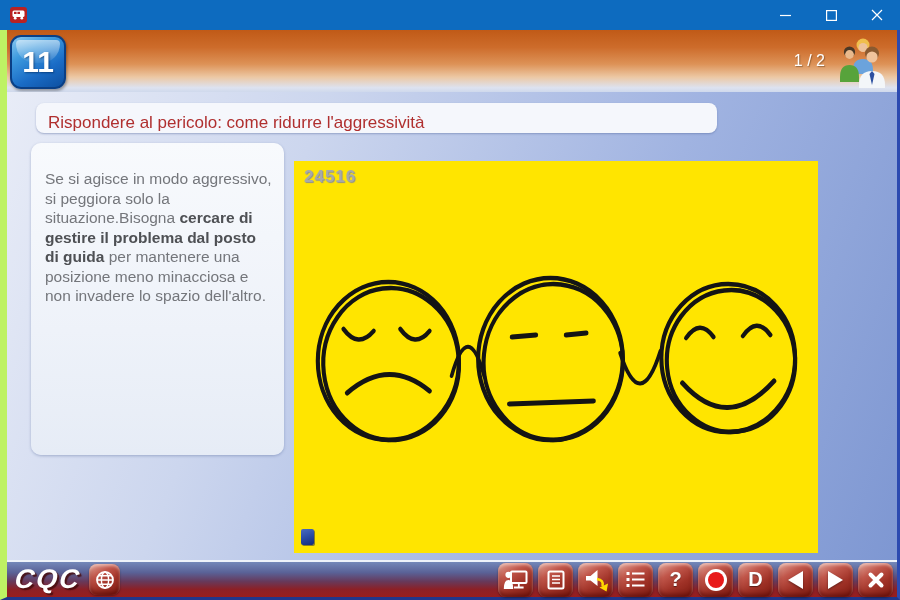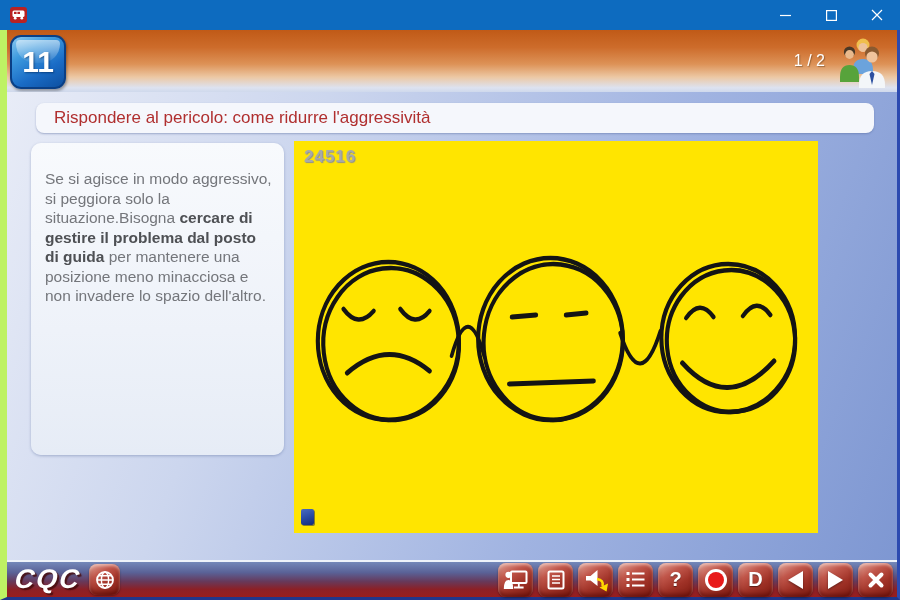--- a/index.html
+++ b/index.html
@@ -34,32 +34,32 @@
     text-shadow:1px 1px 2px rgba(0,40,90,.6); }
   .header-title { margin-left:10px; color:#fff; font-weight:bold; font-size:17.5px;
     text-shadow:1px 2px 2px rgba(90,60,30,.55); }
   .page-indicator { position:absolute; right:72px; top:50%; transform:translateY(-50%);
     color:#fff; font-size:16px; text-shadow:1px 1px 1px rgba(90,60,30,.5); }
   .people-icon { position:absolute; right:10px; top:6px; width:48px; height:52px; }
 
   
   .main { position:relative; flex:1 1 auto;
     background:linear-gradient(112deg,#e8ecf7 0%,#ccd6ee 30%,#a0b3e1 65%,#7e97d2 100%); }
-  .subtitle-bar { position:absolute; left:29px; top:11px; width:838px; height:30px;
+  .subtitle-bar { position:absolute; left:29px; top:11px; width:681px; height:30px;
     background:#f5f7fc; border-radius:8px; box-shadow:0 1px 2px rgba(80,100,150,.45);
-    display:flex; align-items:center;padding-left:6px; }
+    display:flex; align-items:flex-end; }
   .subtitle-bar span { color:#b02f2f; font-size:17px; padding-left:12px; }
   .text-panel { position:absolute; left:24px; top:51px; width:253px; height:312px;
     background:linear-gradient(180deg,#f8fafd 0%,#eef2f9 60%,#e6ecf6 100%);
     border-radius:10px; box-shadow:0 1px 3px rgba(80,100,150,.4);
     padding:26px 12px 16px 14px; color:#74767b; font-size:15.5px; line-height:19.5px; }
   .text-panel b { color:#4e5054; }
   .text-panel .p2 { margin-top:38px; }
 
-  .illustration { position:absolute; left:287px; top:49px; width:524px; height:392px;
+  .illustration { position:absolute; left:287px; top:69px; width:524px; height:392px;
     background:#ffe500; }
   .faces { position:absolute; left:0; top:0; width:100%; height:100%; }
   .watermark { position:absolute; left:10px; top:6px; font-weight:bold; font-size:17px;
     color:#a7a9ab; text-shadow:1px 1px 1px #8d9094; letter-spacing:1px; }
   .thumb-icon { position:absolute; left:7px; bottom:8px; width:13px; height:16px; border-radius:2px;
     background:linear-gradient(160deg,#4a6cc0 0%,#2a4aa4 50%,#142b78 100%);
     box-shadow:1px 1px 0 rgba(60,60,60,.6);
     background-image:radial-gradient(circle 1px at 3px 4px,#fff 60%,transparent 61%),
       radial-gradient(circle 1px at 8px 7px,#fff 60%,transparent 61%),
       radial-gradient(circle 1px at 5px 11px,#fff 60%,transparent 61%),

